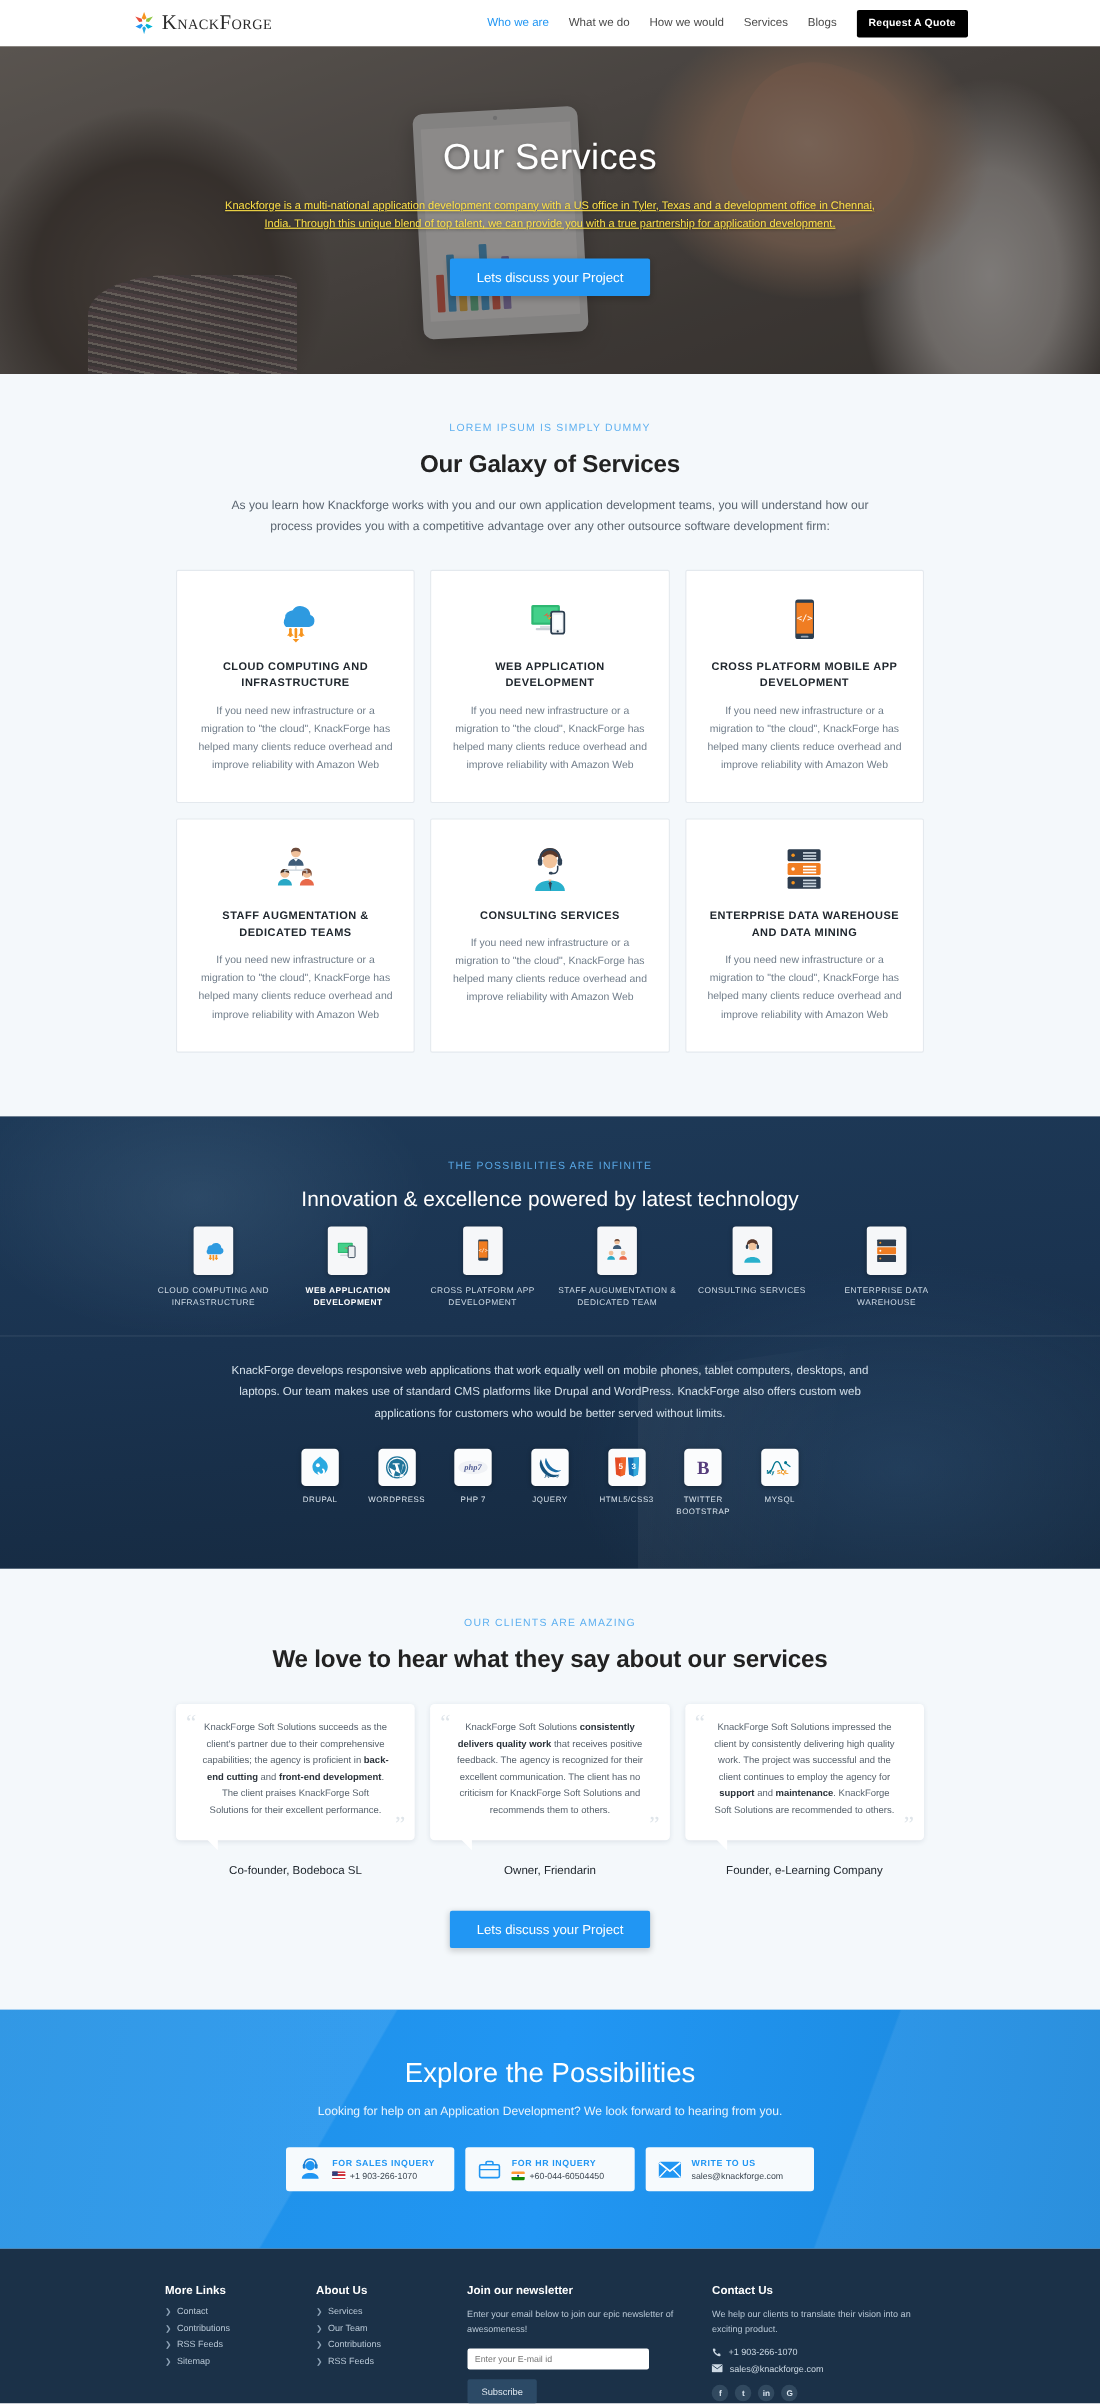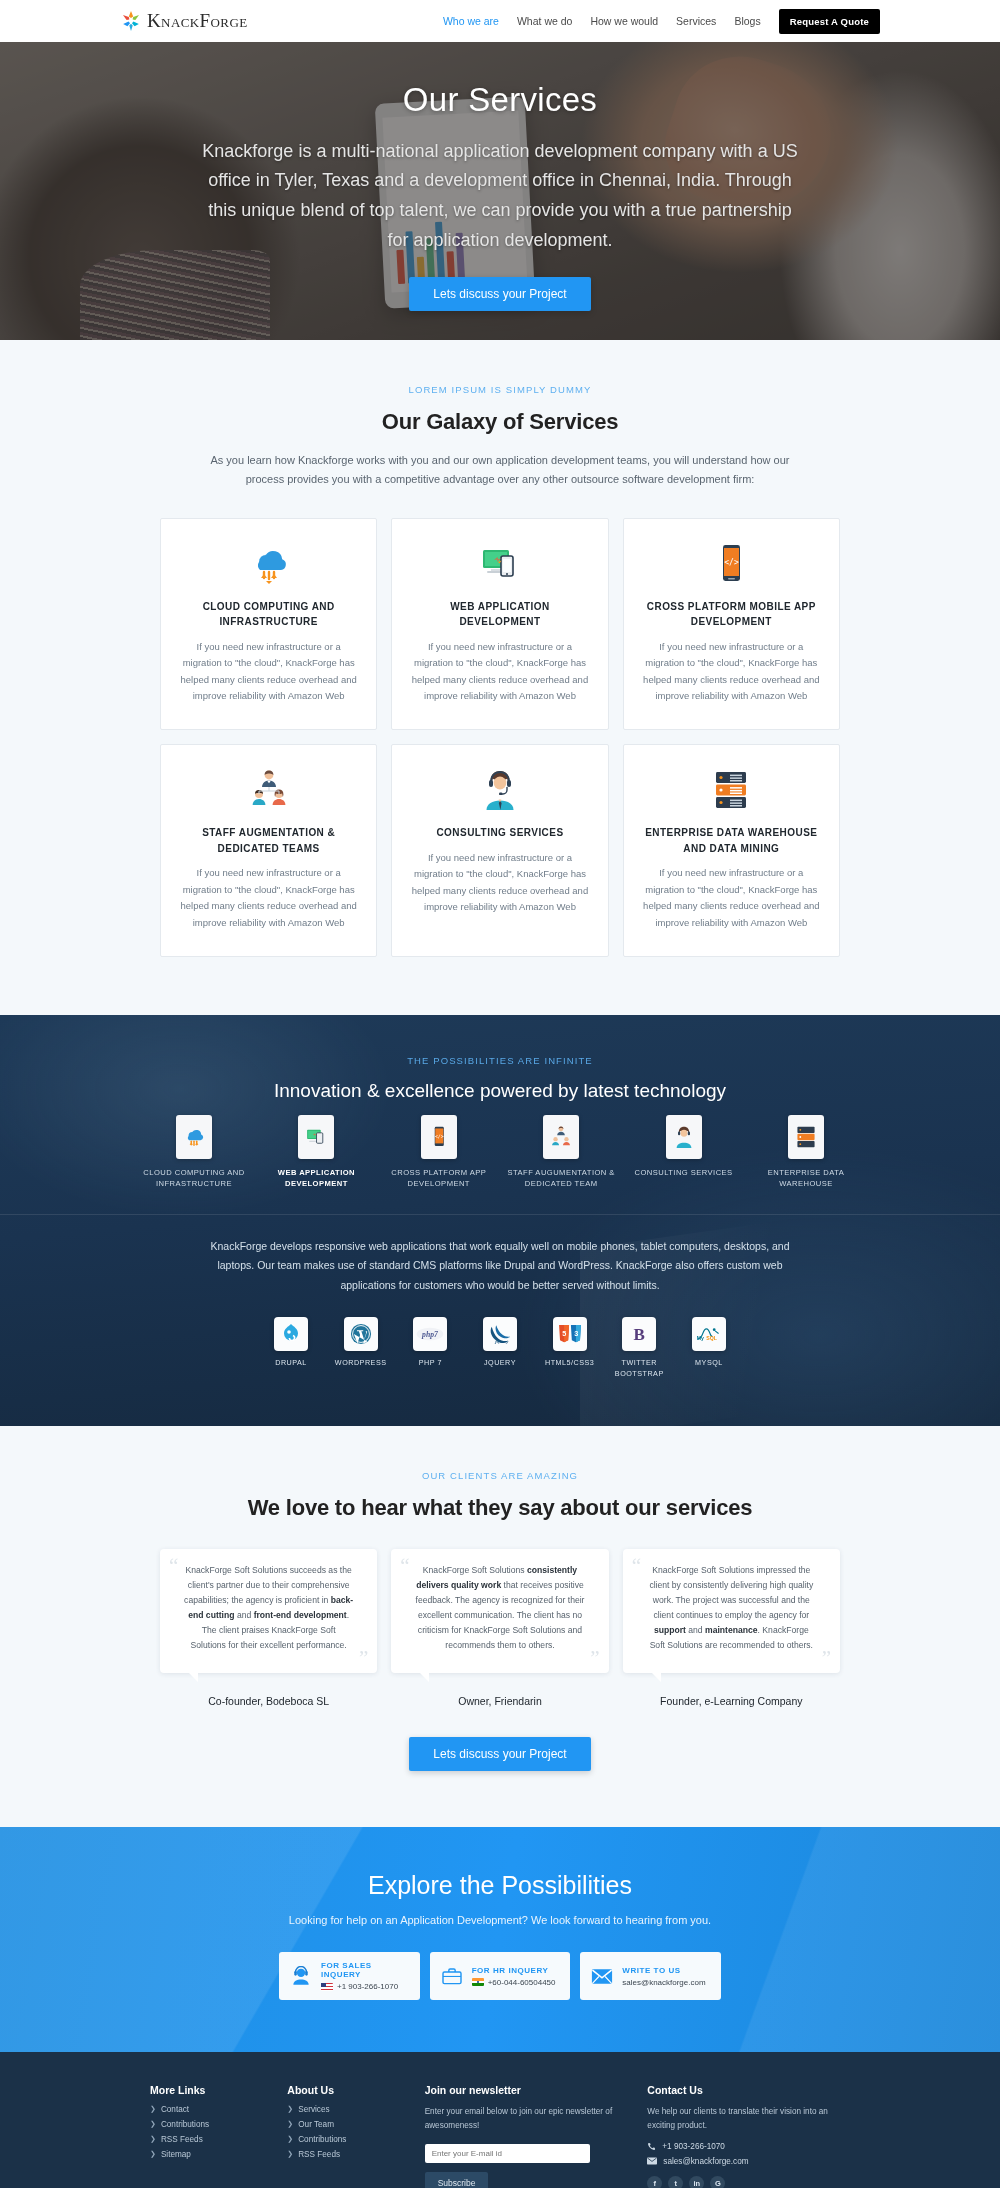--- a/index.html
+++ b/index.html
@@ -118,23 +118,24 @@
     align-items: center; justify-content: center;
     text-align: center;
     padding-top: 10px;
   }
   .hero-title {
     color: #fff; font-size: 33px; font-weight: 400;
     letter-spacing: .3px; margin-bottom: 18px;
     text-shadow: 0 1px 4px rgba(0,0,0,.35);
   }
   .hero-sub {
-    color: #e5e5e5; font-size: 18px; line-height: 1.65;
+    color: #fde047; font-size: 10px; line-height: 1.65;
     max-width: 600px; margin-bottom: 22px;
     text-shadow: 0 1px 3px rgba(0,0,0,.4);
+    text-decoration: underline;
   }
   .btn-primary {
     background: #2196f3; color: #fff;
     font-size: 12px; padding: 10px 24px;
     border: none; border-radius: 2px; cursor: pointer;
     box-shadow: 0 2px 6px rgba(0,0,0,.18);
   }
 
   
   .galaxy { background: #f4f8fb; padding: 44px 0 58px; text-align: center; }
@@ -254,21 +255,21 @@
     position: absolute; inset: 0;
     background:
       linear-gradient(120deg, rgba(255,255,255,.09) 0 32%, rgba(255,255,255,0) 32.2%),
       linear-gradient(290deg, rgba(255,255,255,.07) 0 24%, rgba(255,255,255,0) 24.2%),
       linear-gradient(100deg, #1e8ee2 0%, #2196f3 50%, #1b87da 100%);
   }
   .explore-inner { position: relative; z-index: 2; }
   .explore-title { color: #fff; font-size: 25px; font-weight: 400; margin-bottom: 14px; }
   .explore-sub { color: #e8f4fe; font-size: 11px; margin-bottom: 26px; }
   .contact-cards {
-    width: 442px; margin: 0 auto;
+    width: 480px; margin: 0 auto;
     display: grid; grid-template-columns: repeat(3, 1fr); gap: 10px;
   }
   .ccard {
     background: #f6fafd; border-radius: 3px; padding: 9px 10px;
     display: flex; align-items: center; gap: 8px; text-align: left;
   }
   .ccard-ico { flex: 0 0 auto; width: 24px; height: 22px; display: flex; align-items: center; justify-content: center; }
   .ccard-title { font-size: 8px; color: #2196f3; font-weight: 700; letter-spacing: .55px; text-transform: uppercase; }
   .ccard-val { font-size: 8px; color: #3c4650; margin-top: 3px; display: flex; align-items: center; gap: 4px; }
   .flag { width: 12px; height: 8px; border-radius: 1px; display: inline-block; flex: 0 0 auto; }
@@ -281,21 +282,21 @@
   .footer { background: #1b3148; padding: 32px 0 0; }
   .footer-inner {
     width: 700px; margin: 0 auto;
     display: grid; grid-template-columns: 1.1fr 1.1fr 1.9fr 1.9fr; gap: 20px;
   }
   .f-title { color: #fff; font-size: 10.5px; font-weight: 700; margin-bottom: 9px; }
   .f-links { list-style: none; }
   .f-links li { margin-bottom: 6px; }
   .f-links a {
     color: #b9c8d6; font-size: 8.2px; text-decoration: none;
-    display: flex; align-items: flex-start; gap: 5px;
+    display: flex; align-items: center; gap: 5px;
   }
   .chev { color: #8fa4b8; font-size: 7px; }
   .f-desc { color: #b9c8d6; font-size: 8.2px; line-height: 1.7; margin-bottom: 9px; }
   .f-input {
     width: 100%; max-width: 165px; height: 19px; border: none; border-radius: 2px;
     background: #fff; font-size: 8px; padding: 0 7px; color: #666;
     font-family: "Liberation Sans", sans-serif;
   }
   .f-sub {
     margin-top: 9px; background: #2c4a66; color: #dfe8f0;

